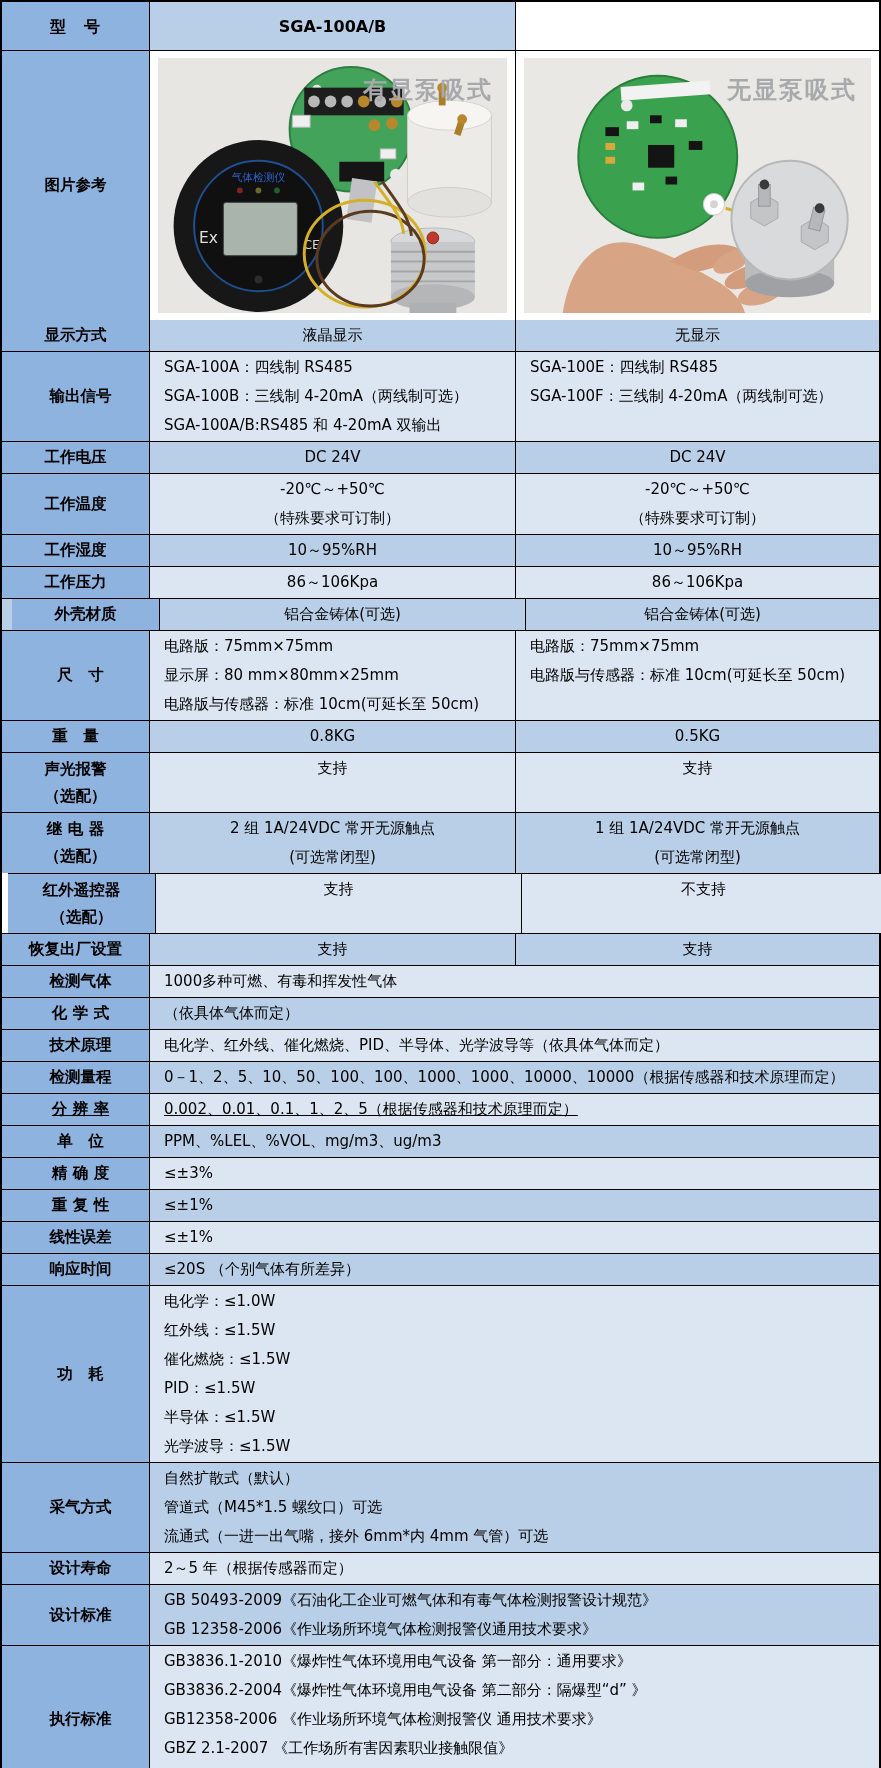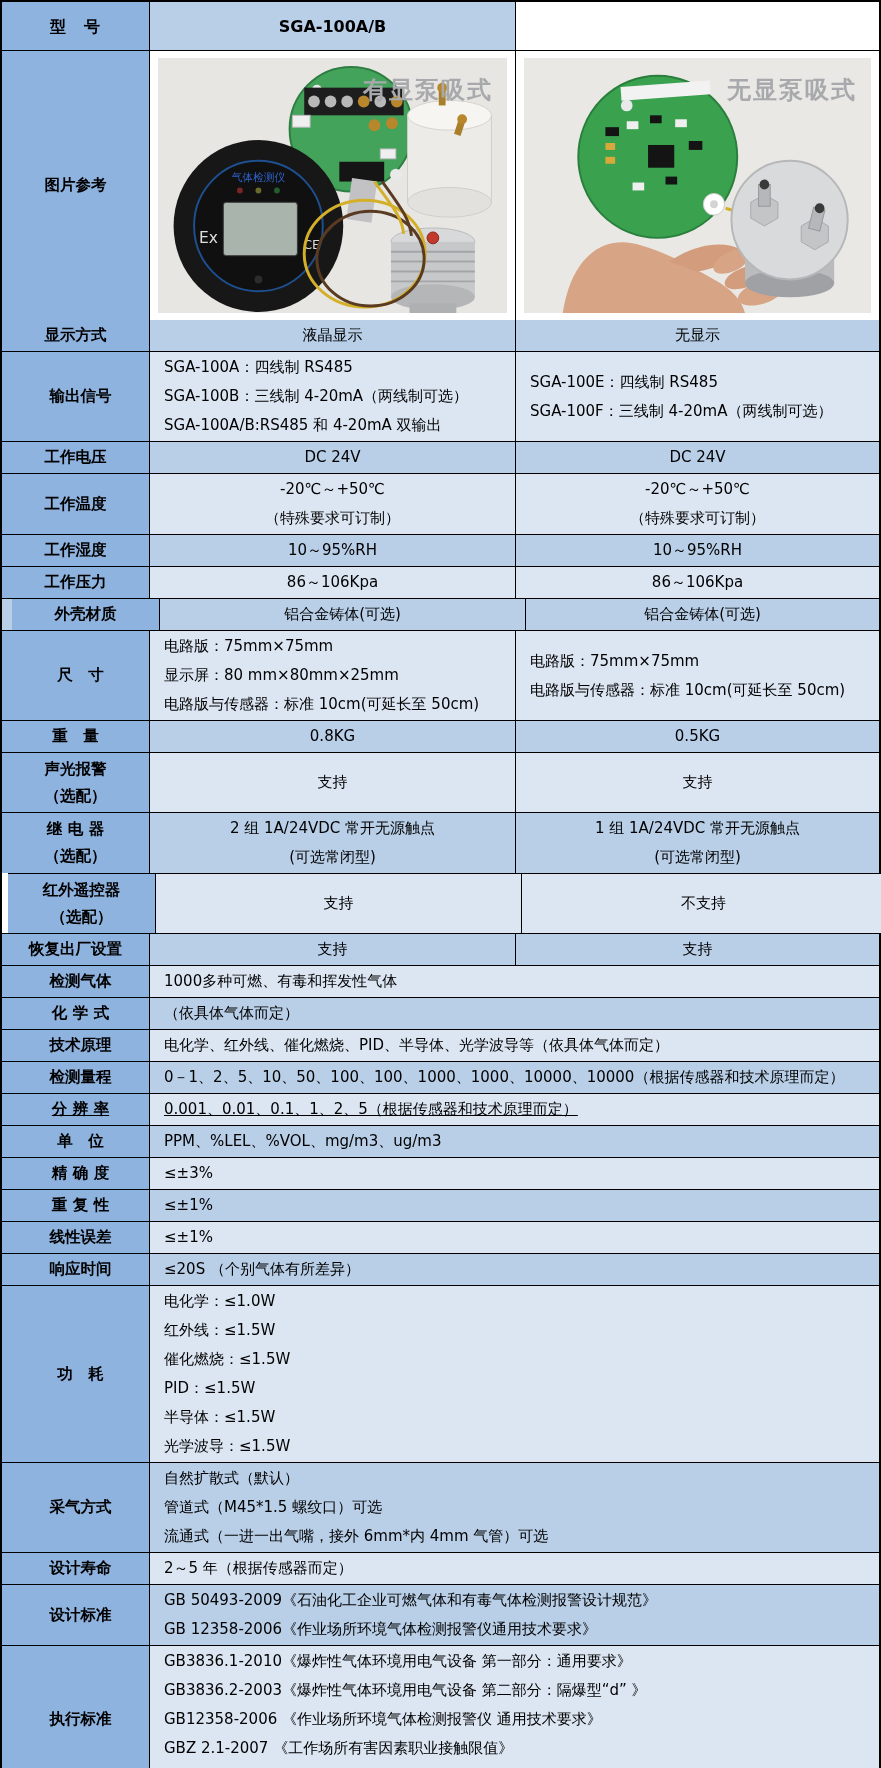--- a/index.html
+++ b/index.html
@@ -27,21 +27,20 @@
     align-items: center;
     font-weight: bold;
     font-size: 15.5px;
     line-height: 27px;
     text-align: center;
     padding: 2px 2px;
   }
   .value-cell {
     display: flex;
     flex-direction: column;
-    justify-content: center;
     font-size: 15px;
     line-height: 29px;
     padding: 1px 4px;
   }
   .value-left  { flex: 0 0 366px; border-right: 1px solid #000; }
   .value-right { flex: 1 1 auto; }
   .value-full  { flex: 1 1 auto; }
   .align-center { text-align: center; }
   .align-left { text-align: left; }
   .align-left .line { padding-left: 10px; }
@@ -407,21 +406,21 @@
         </div>
         <div class="value-cell value-full">
           <div class="line">0－1、2、5、10、50、100、100、1000、1000、10000、10000（根据传感器和技术原理而定）</div>
         </div>
       </div>
       <div class="row shade-B align-left" style="min-height: 31px; text-decoration: underline;">
         <div class="label-cell">
           <div class="line">分 辨 率</div>
         </div>
         <div class="value-cell value-full">
-          <div class="line">0.001、0.01、0.1、1、2、5（根据传感器和技术原理而定）</div>
+          <div class="line">0.002、0.01、0.1、1、2、5（根据传感器和技术原理而定）</div>
         </div>
       </div>
       <div class="row shade-A align-left" style="min-height: 31px;">
         <div class="label-cell">
           <div class="line">单　位</div>
         </div>
         <div class="value-cell value-full">
           <div class="line">PPM、%LEL、%VOL、mg/m3、ug/m3</div>
         </div>
       </div>
@@ -496,20 +495,20 @@
           <div class="line">GB 50493-2009《石油化工企业可燃气体和有毒气体检测报警设计规范》</div>
           <div class="line">GB 12358-2006《作业场所环境气体检测报警仪通用技术要求》</div>
         </div>
       </div>
       <div class="row shade-B align-left" style="min-height: 147px;">
         <div class="label-cell">
           <div class="line">执行标准</div>
         </div>
         <div class="value-cell value-full">
           <div class="line">GB3836.1-2010《爆炸性气体环境用电气设备 第一部分：通用要求》</div>
-          <div class="line">GB3836.2-2003《爆炸性气体环境用电气设备 第二部分：隔爆型“d” 》</div>
+          <div class="line">GB3836.2-2004《爆炸性气体环境用电气设备 第二部分：隔爆型“d” 》</div>
           <div class="line">GB12358-2006 《作业场所环境气体检测报警仪 通用技术要求》</div>
           <div class="line">GBZ 2.1-2007 《工作场所有害因素职业接触限值》</div>
           <div class="line">Q/SGA 01-2014《深国安电子科技有限公司企业执行标准》</div>
         </div>
       </div>
     </div>
 </div>
 
 </body></html>

